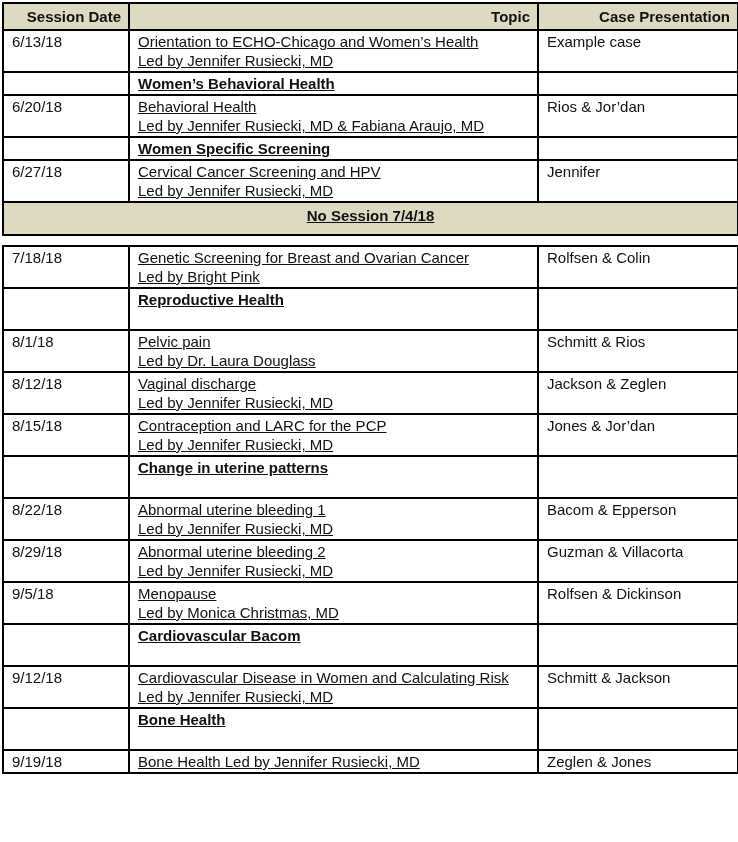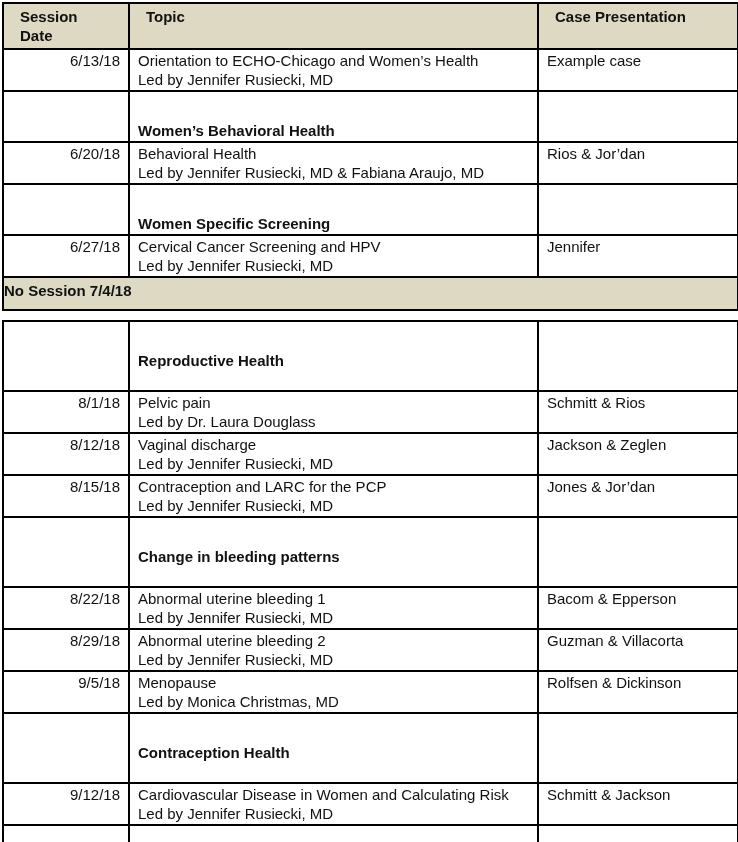--- a/index.html
+++ b/index.html
@@ -21,31 +21,32 @@
   th, td {
     border: 2px solid #000000;
     vertical-align: top;
     font-size: 15px;
     line-height: 19px;
     padding: 1px 8px;
   }
   th {
     background: var(--tan, #ddd9c3);
     font-weight: bold;
-    text-align: left;
-    padding: 3px 16px;
-  }
-  td.date { text-align: right; }
-  .line { min-height: 19px; white-space: nowrap; overflow: hidden; }
-  tr.section .line0 { font-weight: bold; margin-top: 28px; }
+    text-align: right;
+    padding: 3px 7px;
+  }
+  td.date { text-align: left; }
+  .line { min-height: 19px; white-space: nowrap; overflow: hidden; text-decoration: underline; }
+  tr.section .line0 { font-weight: bold; }
   tr.notice td {
     background: var(--tan, #ddd9c3);
-    text-align: left;
+    text-align: center;
     font-weight: bold;
     padding: 3px 0 9px 0;
+    text-decoration: underline;
   }
   tr.spacer td {
     border: none;
     height: 11px;
     padding: 0;
   }
 </style>
 </head>
 <body>
 
@@ -101,20 +102,28 @@
             <div class="line line1">Led by Jennifer Rusiecki, MD</div>
           </td>
           <td class="case">Jennifer</td>
         </tr>
         <tr class="notice">
           <td colspan="3">No Session 7/4/18</td>
         </tr>
         <tr class="spacer">
           <td colspan="3"></td>
         </tr>
+        <tr class="session">
+          <td class="date">7/18/18</td>
+          <td class="topic">
+            <div class="line line0">Genetic Screening for Breast and Ovarian Cancer</div>
+            <div class="line line1">Led by Bright Pink</div>
+          </td>
+          <td class="case">Rolfsen &amp; Colin</td>
+        </tr>
         <tr class="section">
           <td class="date"></td>
           <td class="topic">
             <div class="line line0">Reproductive Health</div>
             <div class="line line1"></div>
           </td>
           <td class="case"></td>
         </tr>
         <tr class="session">
           <td class="date">8/1/18</td>
@@ -136,21 +145,21 @@
           <td class="date">8/15/18</td>
           <td class="topic">
             <div class="line line0">Contraception and LARC for the PCP</div>
             <div class="line line1">Led by Jennifer Rusiecki, MD</div>
           </td>
           <td class="case">Jones &amp; Jor’dan</td>
         </tr>
         <tr class="section">
           <td class="date"></td>
           <td class="topic">
-            <div class="line line0">Change in bleeding patterns</div>
+            <div class="line line0">Change in uterine patterns</div>
             <div class="line line1"></div>
           </td>
           <td class="case"></td>
         </tr>
         <tr class="session">
           <td class="date">8/22/18</td>
           <td class="topic">
             <div class="line line0">Abnormal uterine bleeding 1</div>
             <div class="line line1">Led by Jennifer Rusiecki, MD</div>
           </td>
@@ -168,21 +177,21 @@
           <td class="date">9/5/18</td>
           <td class="topic">
             <div class="line line0">Menopause</div>
             <div class="line line1">Led by Monica Christmas, MD</div>
           </td>
           <td class="case">Rolfsen &amp; Dickinson</td>
         </tr>
         <tr class="section">
           <td class="date"></td>
           <td class="topic">
-            <div class="line line0">Contraception Health</div>
+            <div class="line line0">Cardiovascular Bacom</div>
             <div class="line line1"></div>
           </td>
           <td class="case"></td>
         </tr>
         <tr class="session">
           <td class="date">9/12/18</td>
           <td class="topic">
             <div class="line line0">Cardiovascular Disease in Women and Calculating Risk</div>
             <div class="line line1">Led by Jennifer Rusiecki, MD</div>
           </td>

